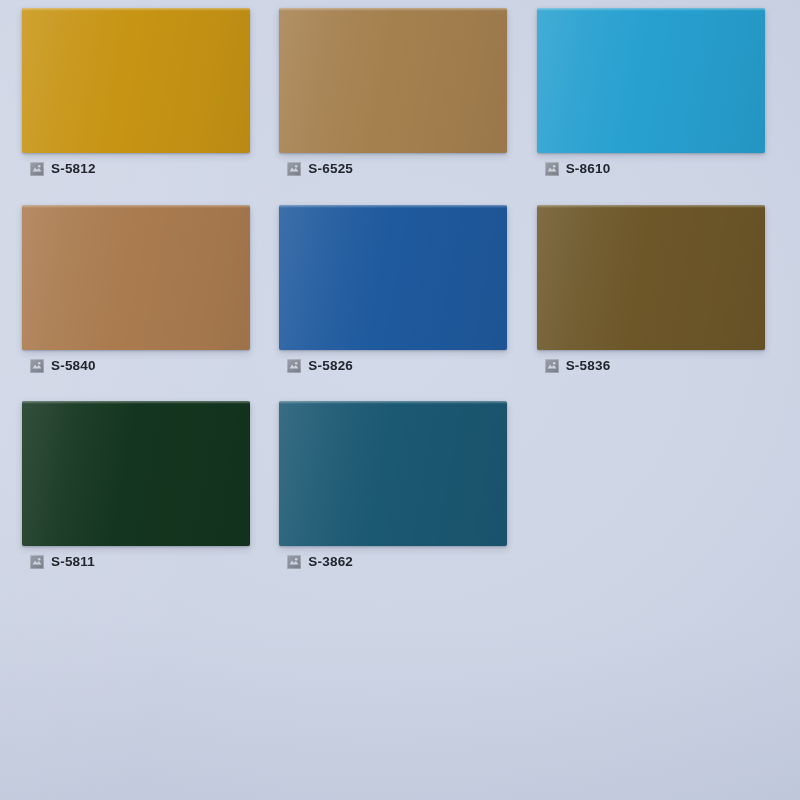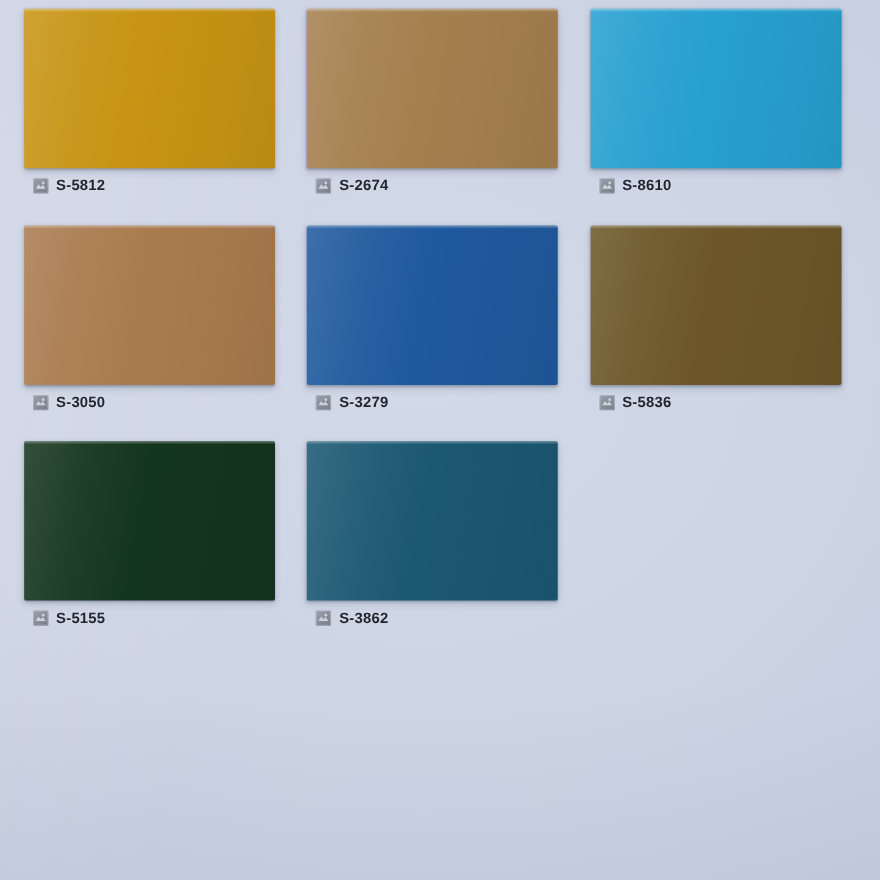--- a/index.html
+++ b/index.html
@@ -165,21 +165,21 @@
       <div class="chip-wrap">
         <div class="chip" style="background-color: rgb(165, 128, 79);"></div>
       </div>
       <div class="caption">
         <span class="ph-icon">
           <svg viewBox="0 0 10 10">
               <path d="M0.5 7.5 L3 3.5 L5 6 L6.8 4 L9.5 7.5 Z" fill="#cfd3d9"></path>
               <circle cx="7.2" cy="2.3" r="1.25" fill="#cfd3d9"></circle>
             </svg>
         </span>
-        <span class="code">S-2674</span>
+        <span class="code">S-6525</span>
       </div>
     </div>
 
     <div class="cell">
       <div class="chip-wrap">
         <div class="chip" style="background-color: rgb(39, 160, 208);"></div>
       </div>
       <div class="caption">
         <span class="ph-icon">
           <svg viewBox="0 0 10 10">
@@ -196,36 +196,36 @@
       <div class="chip-wrap">
         <div class="chip" style="background-color: rgb(170, 123, 79);"></div>
       </div>
       <div class="caption">
         <span class="ph-icon">
           <svg viewBox="0 0 10 10">
               <path d="M0.5 7.5 L3 3.5 L5 6 L6.8 4 L9.5 7.5 Z" fill="#cfd3d9"></path>
               <circle cx="7.2" cy="2.3" r="1.25" fill="#cfd3d9"></circle>
             </svg>
         </span>
-        <span class="code">S-3050</span>
+        <span class="code">S-5840</span>
       </div>
     </div>
 
     <div class="cell">
       <div class="chip-wrap">
         <div class="chip" style="background-color: rgb(31, 90, 158);"></div>
       </div>
       <div class="caption">
         <span class="ph-icon">
           <svg viewBox="0 0 10 10">
               <path d="M0.5 7.5 L3 3.5 L5 6 L6.8 4 L9.5 7.5 Z" fill="#cfd3d9"></path>
               <circle cx="7.2" cy="2.3" r="1.25" fill="#cfd3d9"></circle>
             </svg>
         </span>
-        <span class="code">S-3279</span>
+        <span class="code">S-5826</span>
       </div>
     </div>
 
 
     <div class="cell">
       <div class="chip-wrap">
         <div class="chip" style="background-color: rgb(109, 87, 41);"></div>
       </div>
       <div class="caption">
         <span class="ph-icon">
@@ -243,21 +243,21 @@
       <div class="chip-wrap">
         <div class="chip" style="background-color: rgb(20, 53, 31);"></div>
       </div>
       <div class="caption">
         <span class="ph-icon">
           <svg viewBox="0 0 10 10">
               <path d="M0.5 7.5 L3 3.5 L5 6 L6.8 4 L9.5 7.5 Z" fill="#cfd3d9"></path>
               <circle cx="7.2" cy="2.3" r="1.25" fill="#cfd3d9"></circle>
             </svg>
         </span>
-        <span class="code">S-5155</span>
+        <span class="code">S-5811</span>
       </div>
     </div>
 
 
     <div class="cell">
       <div class="chip-wrap">
         <div class="chip" style="background-color: rgb(27, 88, 114);"></div>
       </div>
       <div class="caption">
         <span class="ph-icon">

